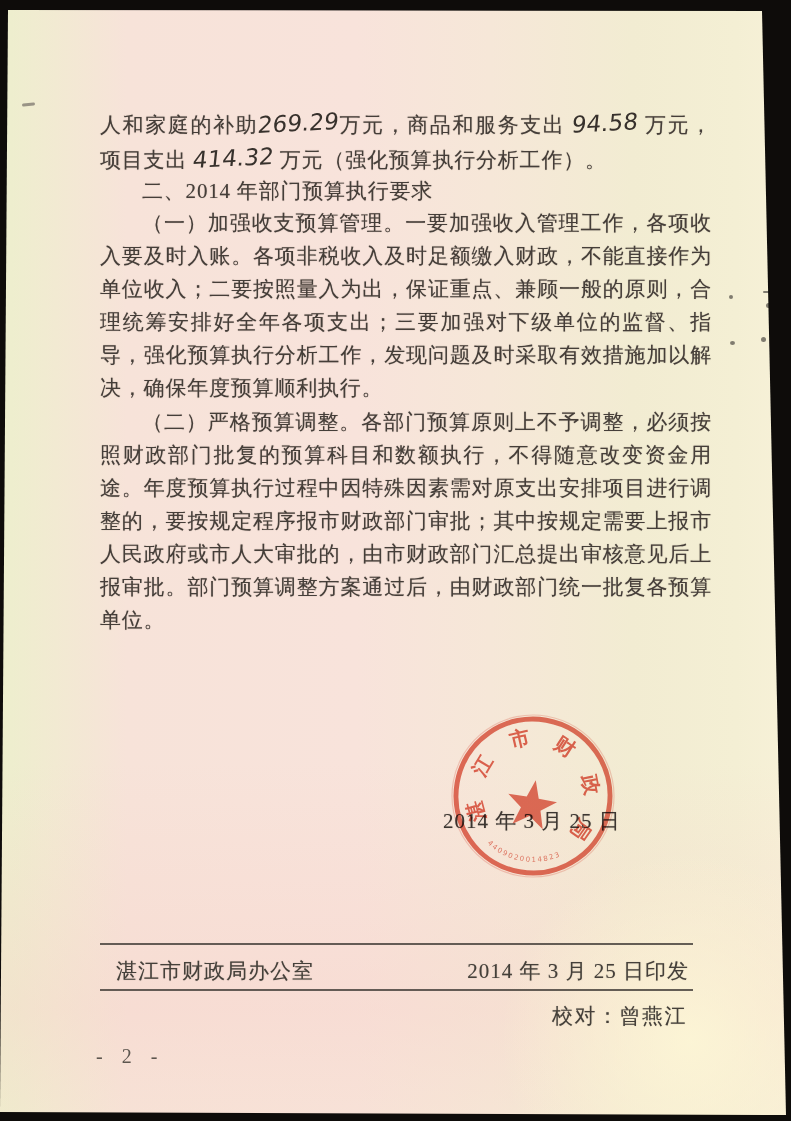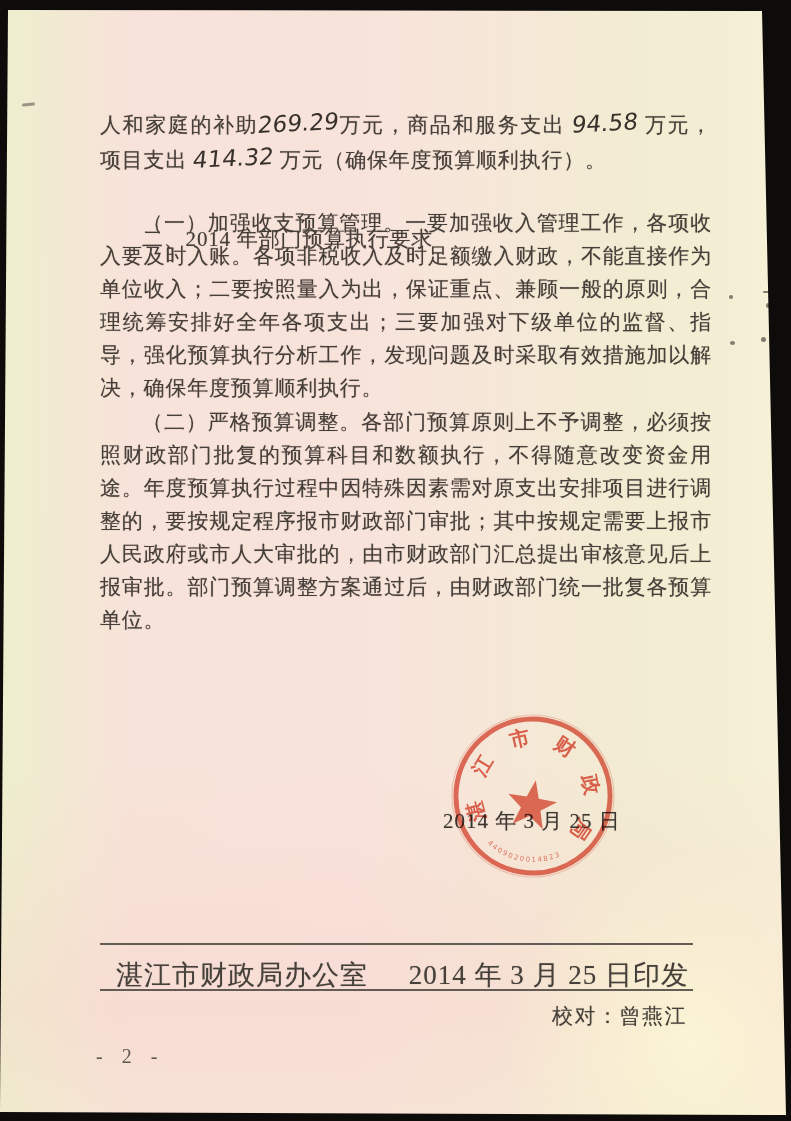--- a/index.html
+++ b/index.html
@@ -62,21 +62,21 @@
   }
   .rule{
     position:absolute;left:100px;width:593px;height:2px;
     background:#4a443e;opacity:.85;
   }
   .rule-1{top:943px;}
   .rule-2{top:989px;}
   .footer-row{
     position:absolute;left:100px;top:957px;width:593px;
     display:flex;justify-content:space-between;align-items:flex-start;
-    font-size:27px;letter-spacing:1px;color:#45403a;
+    font-size:21px;letter-spacing:1px;color:#45403a;
     text-shadow:0 0 1px rgba(69,64,58,.4);
   }
   .footer-row .left{padding-left:16px;}
   .footer-row .right{padding-right:4px;}
   .proof-row{
     position:absolute;left:100px;top:1002px;width:593px;
     text-align:right;font-size:21px;letter-spacing:1.5px;
     color:#45403a;text-shadow:0 0 1px rgba(69,64,58,.4);
     padding-right:6px;box-sizing:border-box;
   }
@@ -91,23 +91,23 @@
   }
   .speck{position:absolute;background:#4f4a44;border-radius:50%;opacity:.7;}
 </style>
 </head>
 <body>
 
 <div class="paper">
 
   <div class="smudge"></div>
 
-  <div id="intro" class="body-block print-text" style="top:107px;line-height:34px;"><span class="print">人和家庭的补助</span><span class="hand">269.29</span><span class="print">万元，商品和服务支出 </span><span class="hand">94.58</span><span class="print"> 万元，项目支出 </span><span class="hand">414.32</span><span class="print"> 万元（确保年度预算顺利执行）。</span></div>
+  <div id="intro" class="body-block print-text" style="top:107px;line-height:34px;"><span class="print">人和家庭的补助</span><span class="hand">269.29</span><span class="print">万元，商品和服务支出 </span><span class="hand">94.58</span><span class="print"> 万元，项目支出 </span><span class="hand">414.32</span><span class="print"> 万元（强化预算执行分析工作）。</span></div>
 
-  <div class="body-block print-text indent" style="top:175px;margin-top:48px;">二、2014 年部门预算执行要求</div>
+  <div class="body-block print-text indent" style="top:175px;">二、2014 年部门预算执行要求</div>
 
   <div class="body-block print-text indent" style="top:406px;">（二）严格预算调整。各部门预算原则上不予调整，必须按照财政部门批复的预算科目和数额执行，不得随意改变资金用途。年度预算执行过程中因特殊因素需对原支出安排项目进行调整的，要按规定程序报市财政部门审批；其中按规定需要上报市人民政府或市人大审批的，由市财政部门汇总提出审核意见后上报审批。部门预算调整方案通过后，由财政部门统一批复各预算单位。</div>
 
   <div class="body-block print-text indent" style="top:207px;">（一）加强收支预算管理。一要加强收入管理工作，各项收入要及时入账。各项非税收入及时足额缴入财政，不能直接作为单位收入；二要按照量入为出，保证重点、兼顾一般的原则，合理统筹安排好全年各项支出；三要加强对下级单位的监督、指导，强化预算执行分析工作，发现问题及时采取有效措施加以解决，确保年度预算顺利执行。</div>
 
 
   <div class="sig sig-date">2014 年 3 月 25 日</div>
 
   <svg class="seal" width="170" height="170" viewBox="-85 -85 170 170">
     <g transform="rotate(10)">

